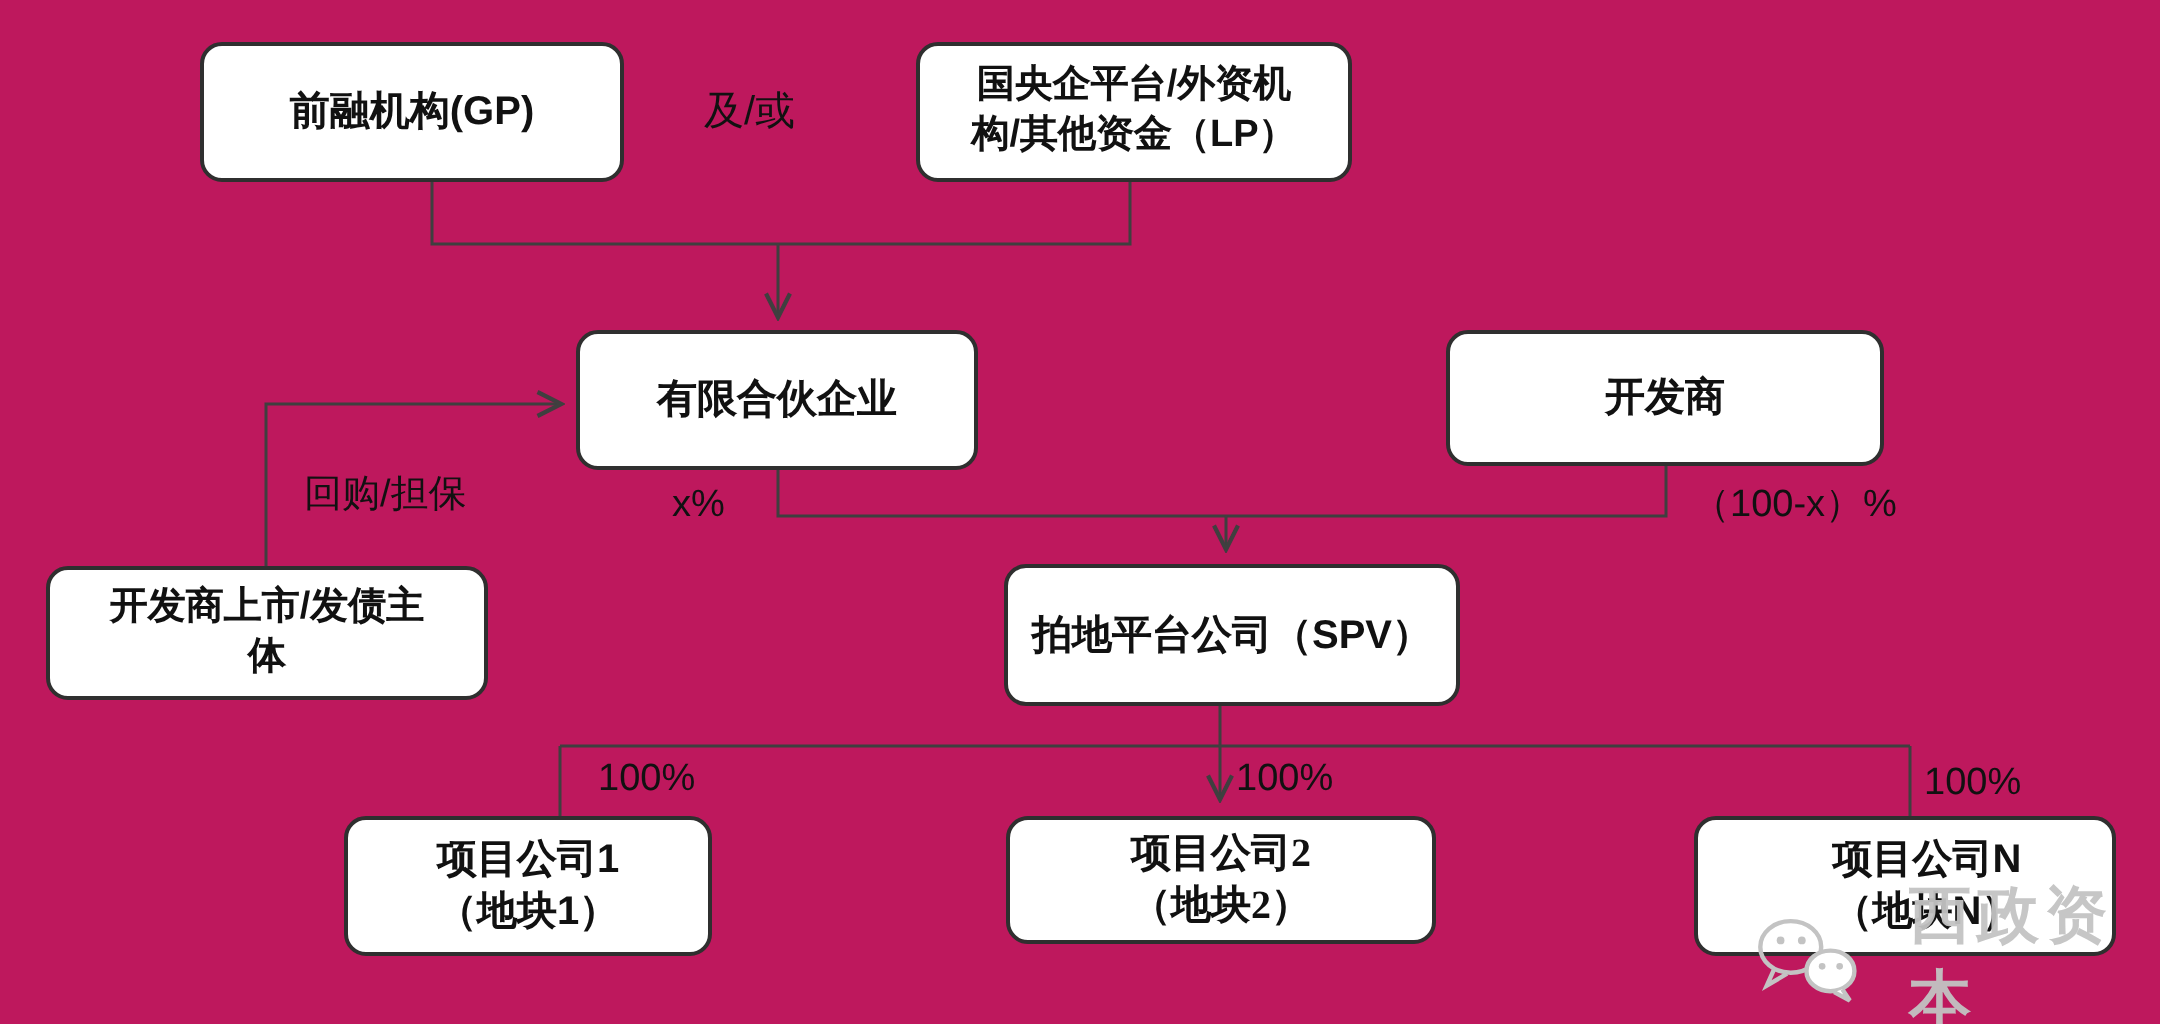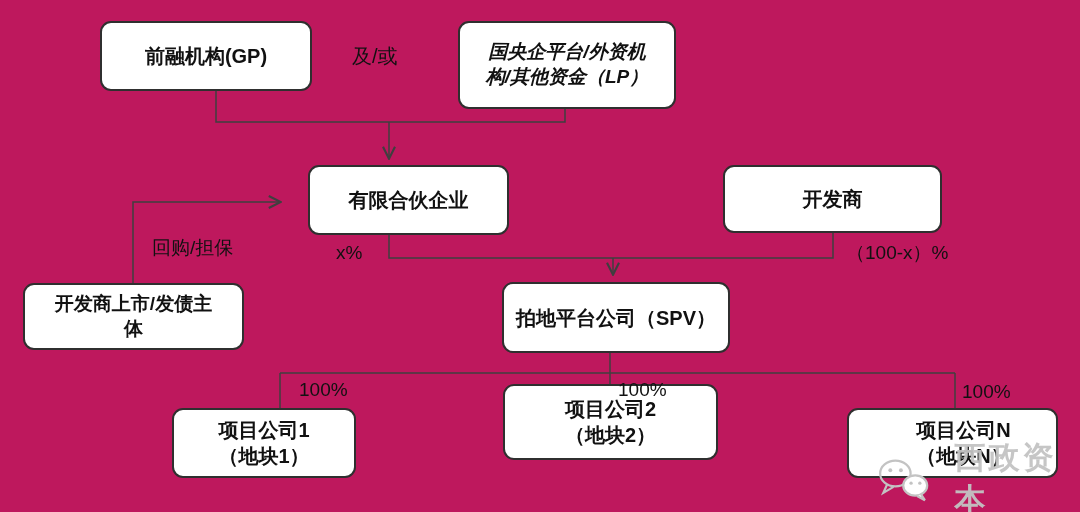--- a/index.html
+++ b/index.html
@@ -61,26 +61,26 @@
       <path d="M280,373 V408"></path>
       <path d="M610,373 V399" marker-end="url(#arrow)"></path>
       <path d="M955,373 V408"></path>
     </g>
   </svg>
 
   <div class="node" style="left:100px;top:21px;width:212px;height:70px;">
     <span>前融机构(GP)</span>
   </div>
 
-  <div class="node" style="left:458px;top:21px;width:218px;height:88px;font-size:19px;font-style:italic;">
+  <div class="node" style="left:458px;top:21px;width:218px;height:70px;font-size:19px;">
     <span>国央企平台/外资机</span>
     <span>构/其他资金（LP）</span>
   </div>
 
-  <div class="node" style="left:288px;top:165px;width:201px;height:70px;margin-left:20px;">
+  <div class="node" style="left:288px;top:165px;width:201px;height:70px;">
     <span>有限合伙企业</span>
   </div>
 
   <div class="node" style="left:23px;top:283px;width:221px;height:67px;font-size:19px;">
     <span>开发商上市/发债主</span>
     <span>体</span>
   </div>
 
   <div class="node" style="left:723px;top:165px;width:219px;height:68px;">
     <span>开发商</span>
@@ -88,21 +88,21 @@
 
   <div class="node" style="left:502px;top:282px;width:228px;height:71px;">
     <span>拍地平台公司（SPV）</span>
   </div>
 
   <div class="node" style="left:172px;top:408px;width:184px;height:70px;">
     <span>项目公司1</span>
     <span>（地块1）</span>
   </div>
 
-  <div class="node" style="left:503px;top:384px;width:215px;height:76px;">
+  <div class="node" style="left:503px;top:408px;width:215px;height:64px;font-family:Liberation Serif, serif;">
     <span>项目公司2</span>
     <span>（地块2）</span>
   </div>
 
   <div class="node" style="left:847px;top:408px;width:211px;height:70px;padding-left:22px;">
     <span>项目公司N</span>
     <span>（地块N）</span>
   </div>
 
   <div class="lbl" style="left:352px;top:46px;font-size:20px;">及/或</div>

